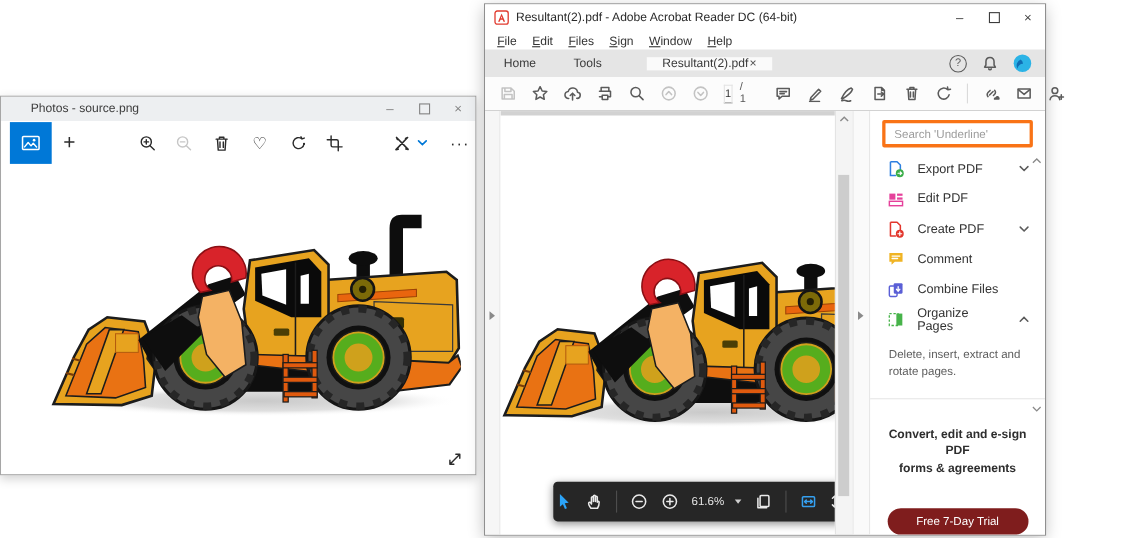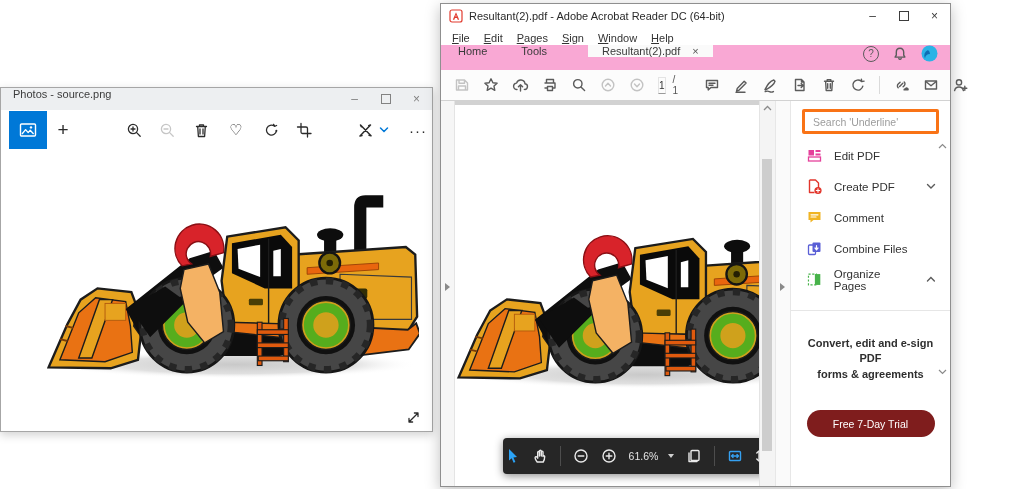--- a/index.html
+++ b/index.html
@@ -9,21 +9,21 @@
   svg{display:block}
   .ic{stroke:#5b5b5b;fill:none;stroke-width:1.4;stroke-linecap:round;stroke-linejoin:round}
   .icd{stroke:#c3c3c3;fill:none;stroke-width:1.4;stroke-linecap:round;stroke-linejoin:round}
   .icw{stroke:#e9e9e9;fill:none;stroke-width:1.4;stroke-linecap:round;stroke-linejoin:round}
   .icb{stroke:#35a0f0;fill:none;stroke-width:1.4;stroke-linecap:round;stroke-linejoin:round}
   .icp{stroke:#2b2b2b;fill:none;stroke-width:1.3;stroke-linecap:round;stroke-linejoin:round}
   .icpd{stroke:#c6c6c6;fill:none;stroke-width:1.3;stroke-linecap:round;stroke-linejoin:round}
 
   
   #photos{left:0;top:87px;width:433px;height:345px;box-shadow:0 3px 9px rgba(0,0,0,.18)}
-  .p-title{height:22px;background:#edeff1;display:flex;align-items:flex-start;padding-left:12px;
+  .p-title{height:22px;background:#edeff1;display:flex;align-items:center;padding-left:27px;
            font-size:11px;color:#3c3c3c}
   .p-controls{margin-left:auto;display:flex;height:100%}
   .wc{width:31px;height:100%;display:flex;align-items:center;justify-content:center;
       font-size:12px;color:#828282}
   .wc .box{width:8px;height:8px;border:1px solid #828282}
   .p-toolbar{position:relative;height:40px;background:#fff}
   .tile{position:absolute;left:8px;top:1px;width:38px;height:38px;background:#0078d7;
         display:flex;align-items:center;justify-content:center}
   .pbtn{position:absolute;top:8px;width:24px;height:24px;display:flex;align-items:center;
         justify-content:center;color:#2b2b2b}
@@ -37,24 +37,24 @@
            box-shadow:0 4px 14px rgba(0,0,0,.25);display:flex;flex-direction:column}
   .a-title{height:23px;display:flex;align-items:center;gap:6px;padding-left:8px;
            font-size:11px;color:#2a2a2a;background:#fff;flex:none}
   .a-controls{margin-left:auto;display:flex;height:100%}
   .a-controls .wc{color:#3c3c3c}
   .a-controls .wc .box{border-color:#3c3c3c}
   .a-menu{height:18px;display:flex;align-items:flex-end;padding-left:4px;font-size:11px;
           color:#333;background:#fff;flex:none}
   .a-menu span{display:inline-block;padding:1px 7px}
   .a-menu span::first-letter{text-decoration:underline}
-  .a-tabs{height:25px;background:#f9a8d4;display:flex;align-items:flex-start;font-size:11px;
+  .a-tabs{height:25px;background:#e5e5e5;display:flex;align-items:center;font-size:11px;
           color:#3a3a3a;flex:none}
   .tab{display:flex;align-items:center;padding:0 17px}
-  .tab.active{background:#fafafa;margin-left:24px;padding:0 14px;gap:12px}
+  .tab.active{background:#fafafa;margin-left:24px;padding:0 14px;gap:1px}
   .tab-close{font-size:11px;color:#555}
   .tabs-right{margin-left:auto;display:flex;align-items:center;gap:13px;padding-right:12px}
   .help-circle{width:16px;height:16px;border:1.2px solid #5b5b5b;border-radius:50%;display:flex;
                align-items:center;justify-content:center;font-size:10px;color:#5b5b5b;box-sizing:border-box}
   .a-toolbar{height:30px;background:#fcfcfc;border-bottom:1px solid #d2d2d2;display:flex;
              align-items:center;padding:0 13px;gap:13px;flex:none}
   .tb{display:flex;align-items:center;justify-content:center}
   .tdiv{width:1px;height:18px;background:#dadada}
   .pagebox{width:20px;height:15px;border:1px solid #e4e4e4;border-bottom:1px solid #9a9a9a;
            font-size:10px;color:#333;text-align:center;line-height:15px}
@@ -265,21 +265,21 @@
       <span class="wc">
           <span class="box"></span>
         </span>
       <span class="wc">×</span>
     </div>
   </div>
 
   <div class="a-menu">
     <span>File</span>
     <span>Edit</span>
-    <span>Pages</span>
+    <span>Files</span>
     <span>Sign</span>
     <span>Window</span>
     <span>Help</span>
   </div>
 
   <div class="a-tabs">
     <span class="tab">Home</span>
     <span class="tab">Tools</span>
     <span class="tab active">
       <span>Resultant(2).pdf</span>
@@ -456,20 +456,32 @@
     <div class="handles">
       <span class="tri-r"></span>
     </div>
 
     <div class="toolspane">
       <div class="search-wrap">
         <input type="text" placeholder="Search 'Underline'" style="">
       </div>
       <div class="tool">
         <svg width="17" height="17" viewBox="0 0 17 17">
+          <path d="M3.5,2 h6 l3,3 v5.5" fill="none" stroke="#2d7fe0" stroke-width="1.4" stroke-linejoin="round"></path>
+          <path d="M3.5,2 v12.5 h5" fill="none" stroke="#2d7fe0" stroke-width="1.4"></path>
+          <circle cx="12" cy="12.5" r="3.6" fill="#3bae49"></circle>
+          <path d="M10.4,12.5 h3.2 M12.4,11.2 l1.3,1.3 -1.3,1.3" stroke="#fff" stroke-width="1.1" fill="none" stroke-linecap="round"></path>
+        </svg>
+        <span>Export PDF</span>
+        <svg class="chev" width="10" height="7" viewBox="0 0 10 7">
+          <path d="M1.5,1.5 L5,5 8.5,1.5" fill="none" stroke="#5b5b5b" stroke-width="1.4" stroke-linecap="round"></path>
+        </svg>
+      </div>
+      <div class="tool">
+        <svg width="17" height="17" viewBox="0 0 17 17">
           <rect x="2.5" y="3" width="5.5" height="5.5" fill="#e5419b"></rect>
           <rect x="9.5" y="3" width="5" height="2" fill="#e5419b"></rect>
           <rect x="9.5" y="6.5" width="5" height="2" fill="#e5419b"></rect>
           <rect x="2.5" y="10" width="12" height="4" fill="none" stroke="#e5419b" stroke-width="1.3"></rect>
         </svg>
         <span>Edit PDF</span>
       </div>
       <div class="tool">
         <svg width="17" height="17" viewBox="0 0 17 17">
           <path d="M3.5,2 h6 l3,3 v5.5 M3.5,2 v12.5 h5" fill="none" stroke="#e2362c" stroke-width="1.4" stroke-linejoin="round"></path>
@@ -499,20 +511,21 @@
       <div class="tool">
         <svg width="17" height="17" viewBox="0 0 17 17">
           <rect x="2.5" y="3" width="8" height="11" fill="none" stroke="#47b34a" stroke-width="1.2" stroke-dasharray="2.2 1.6"></rect>
           <rect x="9" y="3" width="5.5" height="11" fill="#47b34a"></rect>
         </svg>
         <span>Organize Pages</span>
         <svg class="chev" width="10" height="7" viewBox="0 0 10 7">
           <path d="M1.5,5 L5,1.5 8.5,5" fill="none" stroke="#5b5b5b" stroke-width="1.4" stroke-linecap="round"></path>
         </svg>
       </div>
+      <div class="tooldesc">Delete, insert, extract and rotate pages.</div>
       <div class="pane-div"></div>
       <div class="promo">
         <span>Convert, edit and e-sign PDF</span><br>
         <span>forms &amp; agreements</span>
       </div>
       <div class="trial">Free 7-Day Trial</div>
       <svg class="mini-chev up" width="9" height="6" viewBox="0 0 9 6">
         <path d="M1,5 L4.5,1.5 8,5" fill="none" stroke="#8a8a8a" stroke-width="1.2"></path>
       </svg>
       <svg class="mini-chev down" width="9" height="6" viewBox="0 0 9 6">

